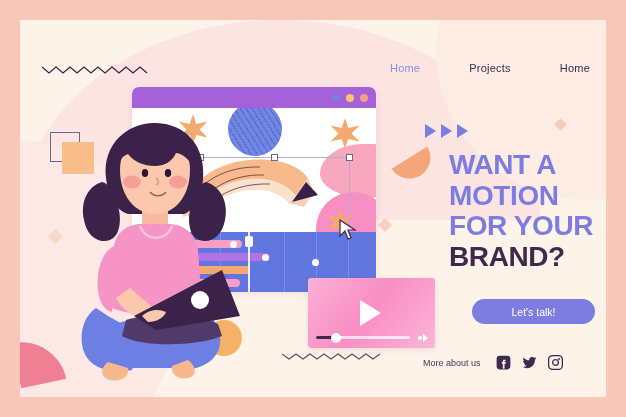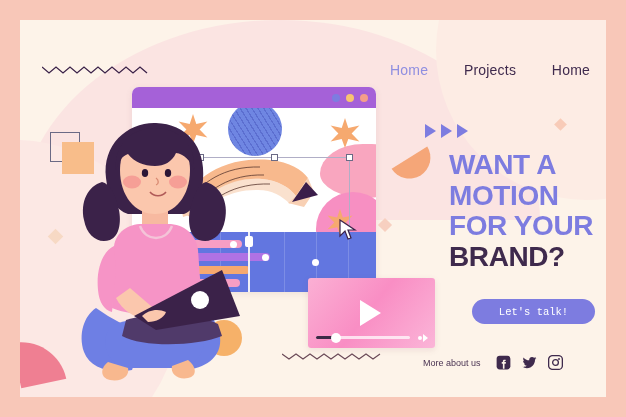--- a/index.html
+++ b/index.html
@@ -50,21 +50,21 @@
   #nav {
     position: absolute;
     left: 370px; top: 42px;
     width: 200px;
     display: flex;
     justify-content: space-between;
     align-items: center;
     z-index: 40;
   }
   .nav-link {
-    font-size: 14px;
+    font-size: 11px;
     color: #3f2a4d;
     letter-spacing: .2px;
     cursor: pointer;
     white-space: nowrap;
   }
   .nav-link.active { color: #8f8ee0; }
 
   
   #play-arrows {
     position: absolute;
@@ -103,21 +103,21 @@
     border-radius: 13px;
     background: #7d7ce0;
     color: #ffffff;
     font-size: 10.5px;
     display: flex;
     align-items: center;
     justify-content: center;
     cursor: pointer;
     border: none;
     z-index: 40;
-    font-family: Liberation Mono, monospace;
+    font-family: Liberation Sans, sans-serif;
   }
 
   
   #footer {
     position: absolute;
     left: 403px; top: 335px;
     display: flex;
     align-items: center;
     gap: 11px;
     z-index: 40;

